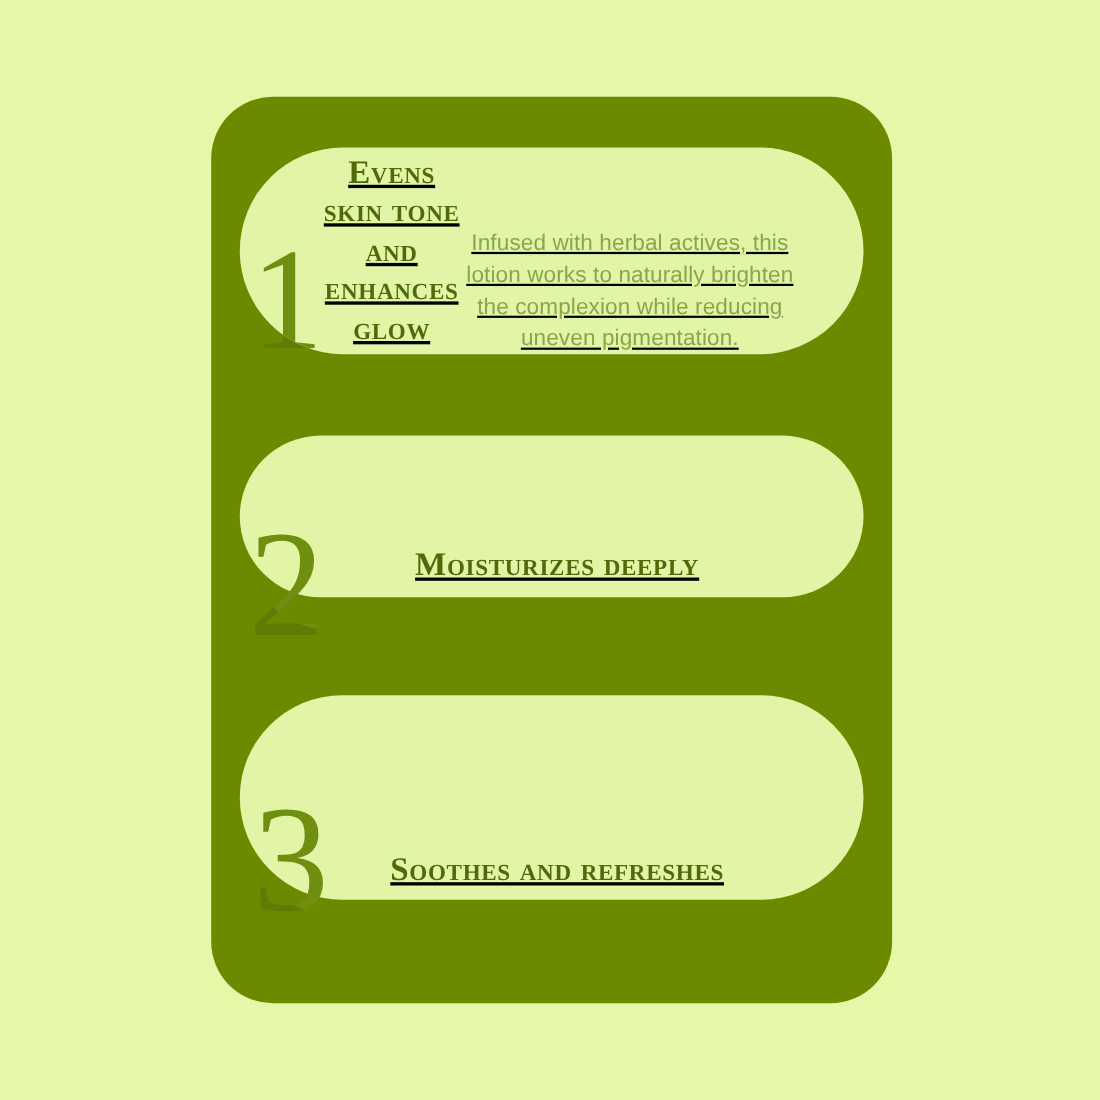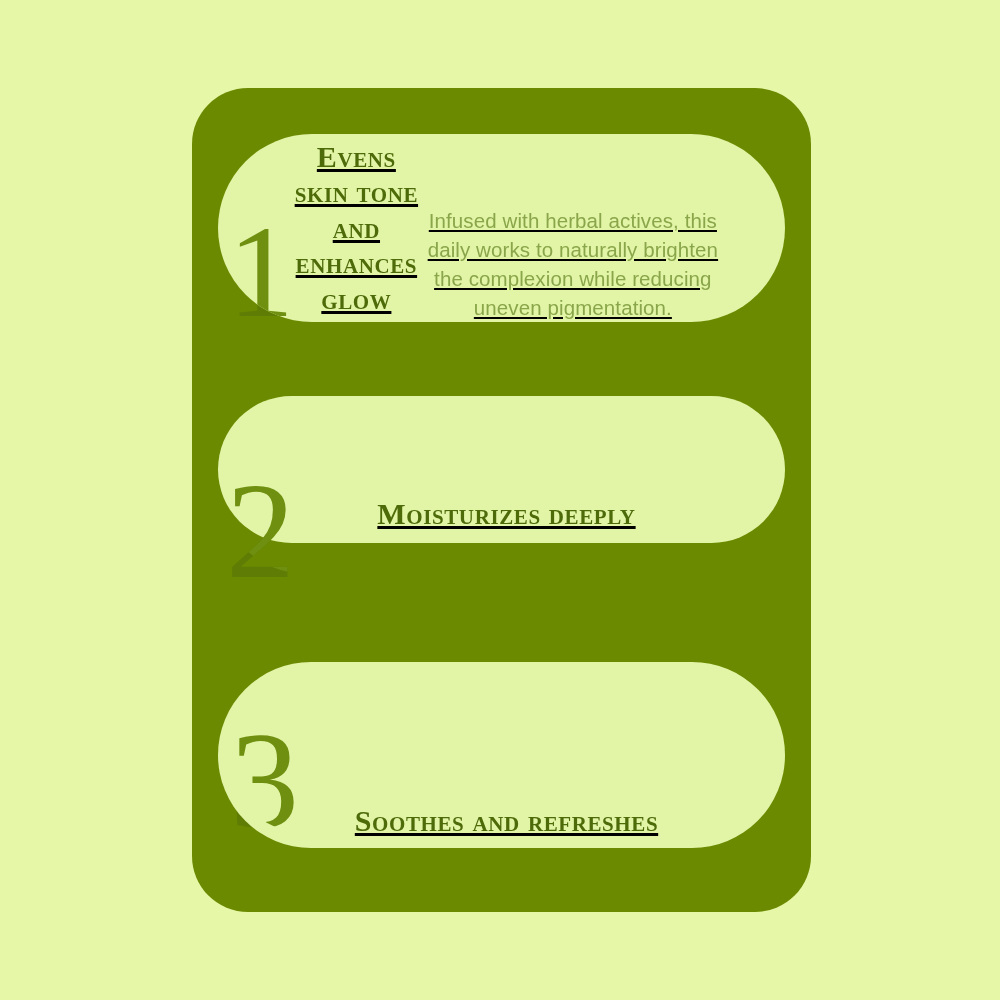--- a/index.html
+++ b/index.html
@@ -22,21 +22,21 @@
   .card{
     position:absolute;
     left:218px;
     width:567px;
     background:#e2f4a6;
     border-radius:999px;
     box-sizing:border-box;
   }
   .card-1{top:134px;height:188px;}
   .card-2{top:396px;height:147px;}
-  .card-3{top:662px;height:186px;}
+  .card-3{top:632px;height:186px;}
 
   .card-inner{
     position:relative;
     height:100%;
     display:flex;
     flex-direction:row;
     justify-content:center;
     align-items:flex-end;
     padding:0 62px 0 72px;
     box-sizing:border-box;
@@ -105,21 +105,21 @@
 
   <div class="panel"></div>
 
   <div class="numeral num-1 numeral-outside">1</div>
   <div class="numeral num-2 numeral-outside">2</div>
   <div class="numeral num-3 numeral-outside">3</div>
 
   <div class="card card-1">
     <div class="card-inner">
       <p class="heading">Evens skin tone and enhances glow</p>
-      <p class="body">Infused with herbal actives, this daily works to naturally brighten the complexion while reducing uneven pigmentation.</p>
+      <p class="body">Infused with herbal actives, this lotion works to naturally brighten the complexion while reducing uneven pigmentation.</p>
     </div>
   </div>
   <div class="numeral-clip clip-1">
     <div class="numeral num-1">1</div>
   </div>
 
   <div class="card card-2">
     <div class="card-inner">
       <p class="heading">Moisturizes deeply</p>
     </div>

